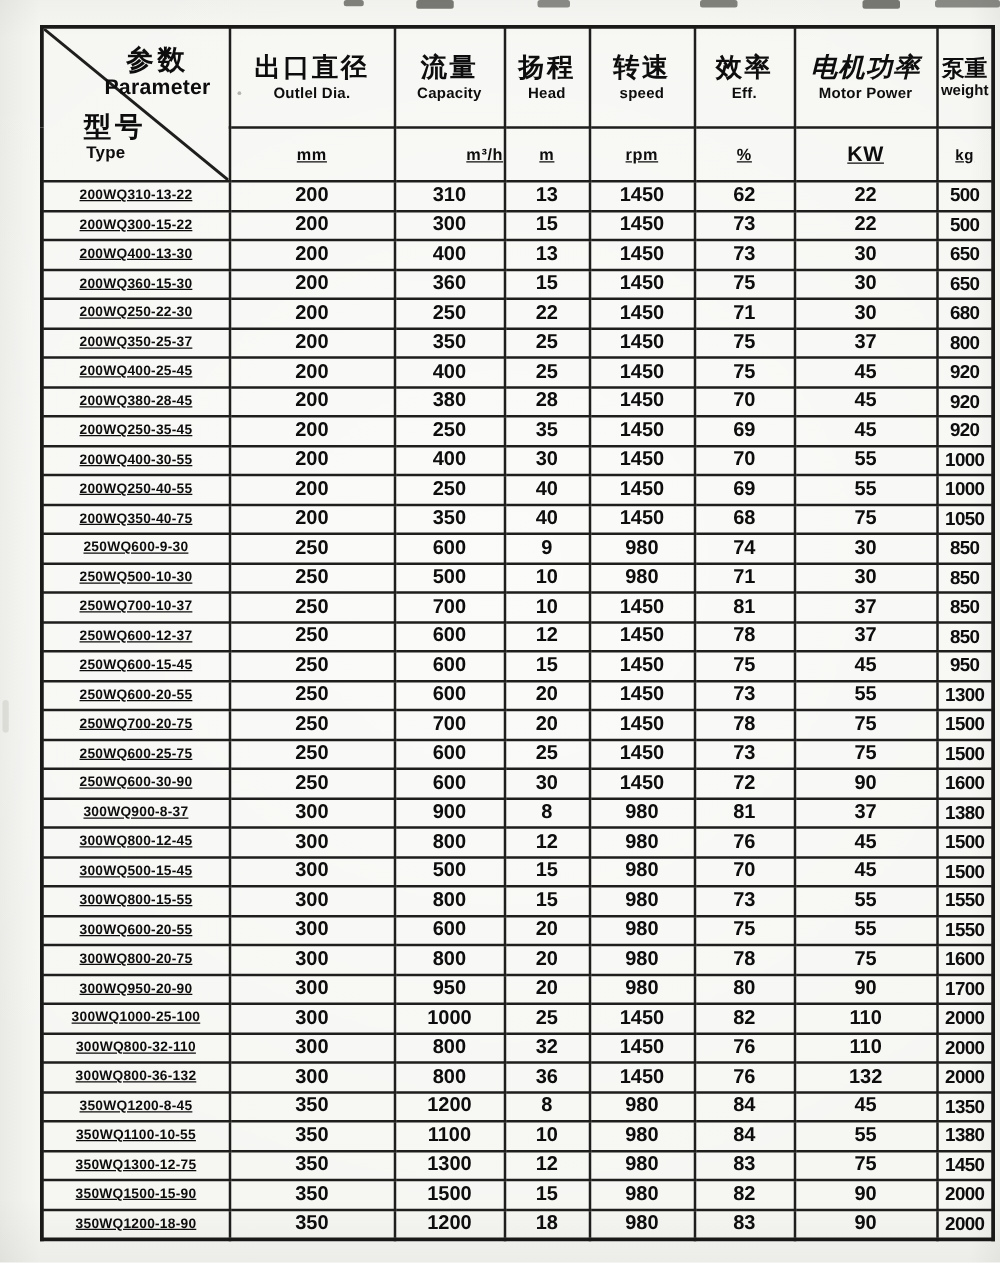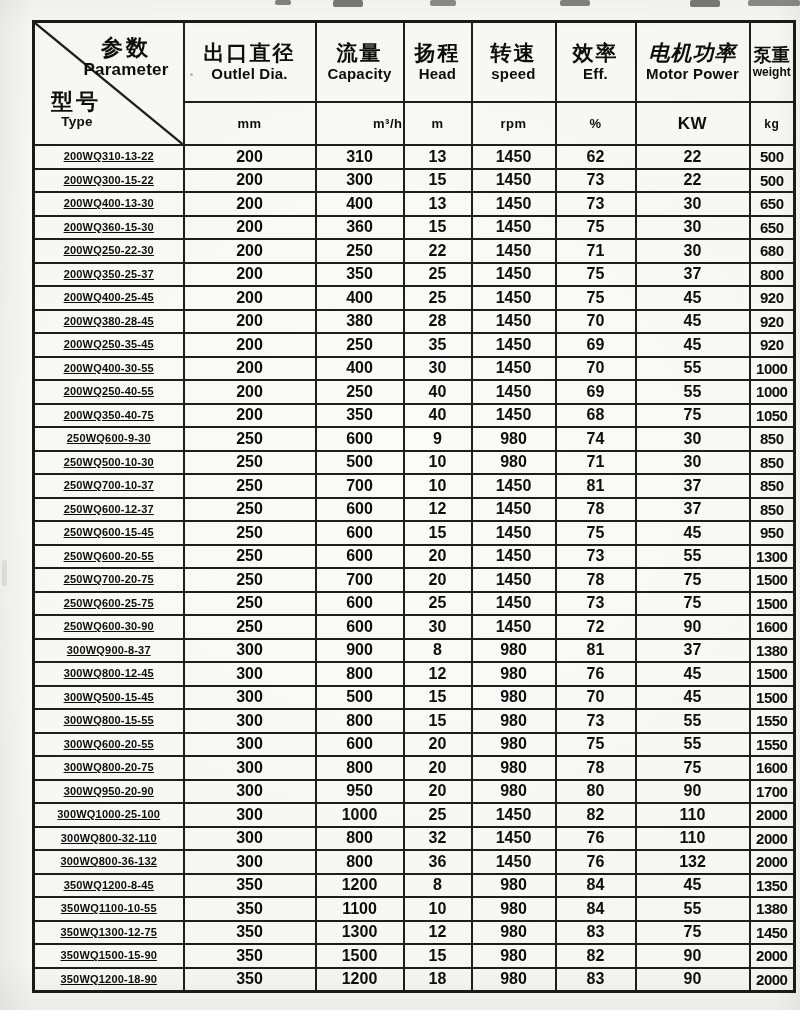--- a/index.html
+++ b/index.html
@@ -28,37 +28,37 @@
   }
   th,td{
     border:2px solid #1e1e1c;
     text-align:center;vertical-align:middle;
     font-weight:bold;color:#0d0d0d;padding:0;overflow:visible;
   }
   table{border:3px solid #1a1a18;}
 
   
   thead .zh-row th{height:78px;}
-  thead .unit-row th{height:41px;font-size:13px;letter-spacing:0.5px;}
+  thead .unit-row th{height:41px;font-size:13px;letter-spacing:0.5px;text-decoration:underline;}
   th .zh{display:block;font-size:21px;letter-spacing:2px;line-height:1.15;}
-  th .en{display:block;font-size:15px;letter-spacing:0.2px;margin-top:1px;line-height:1.1;}
+  th .en{display:block;font-size:12px;letter-spacing:0.2px;margin-top:1px;line-height:1.1;}
   th.col-weight .zh{font-size:18px;letter-spacing:0px;}
   th.col-weight .en{font-size:12px;letter-spacing:0px;}
   th.col-motor .zh{letter-spacing:1px;font-style:italic;}
   .unit-row .u-motor{font-size:17px;}
   .unit-row .u-weight{font-size:12px;}
   .unit-row .u-capacity{font-size:13px;text-align:right;}
 
   
   th.corner{position:relative;padding:0;}
   th.corner svg{position:absolute;inset:0;width:100%;height:100%;}
   .corner-param{position:absolute;top:12px;right:14px;text-align:center;}
   .corner-param .zh{font-size:22px;letter-spacing:3px;}
   .corner-param .en{font-size:17px;}
-  .corner-type{position:absolute;bottom:14px;left:16px;text-align:center;}
+  .corner-type{position:absolute;bottom:14px;left:32px;text-align:left;}
   .corner-type .zh{font-size:22px;letter-spacing:3px;}
   .corner-type .en{font-size:13.5px;margin-left:2px;}
 
   
   tbody td{height:21.5px;font-size:16px;line-height:1;letter-spacing:0px;}
   tbody td.model{font-size:11px;letter-spacing:0.2px;text-decoration:underline;}
   tbody td.weight{font-size:15px;letter-spacing:-0.5px;}
 </style>
 </head>
 <body>

